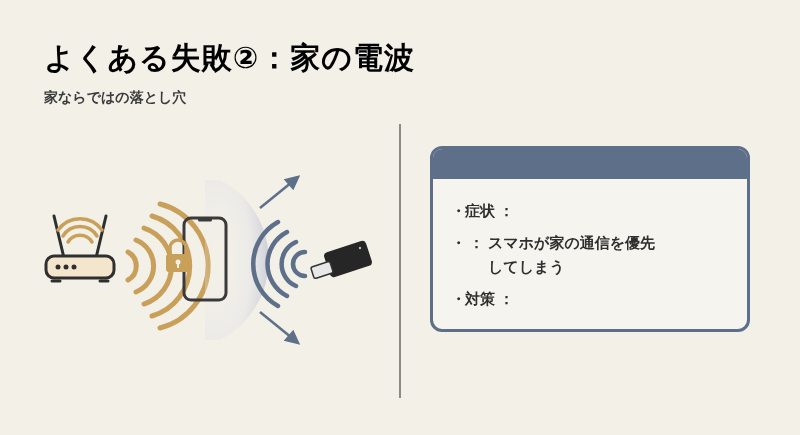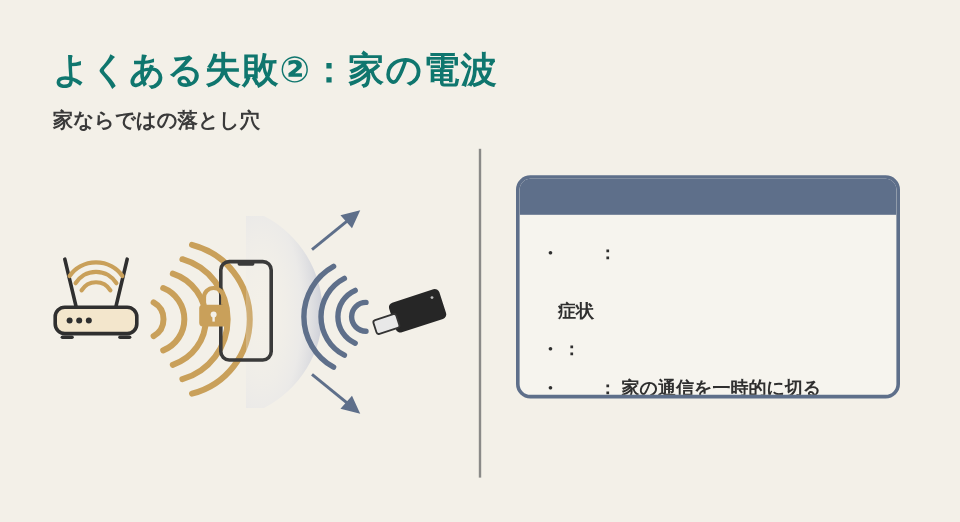--- a/index.html
+++ b/index.html
@@ -6,25 +6,25 @@
     body {
       width: 800px; height: 435px; overflow: hidden;
       background: #f3f0e8;
       font-family: "DejaVu Sans", sans-serif;
       color: #2f2f2f;
       position: relative;
     }
     .title {
       position: absolute; left: 44px; top: 38px;
       font-size: 30px; font-weight: bold; letter-spacing: 1px;
-      color: #0f766e; margin: 0;
+      color: #000000; margin: 0;
     }
     .subtitle {
       position: absolute; left: 44px; top: 89px;
-      font-size: 17px; font-weight: bold; color: #3a3a3a; margin: 0;
+      font-size: 14px; font-weight: bold; color: #3a3a3a; margin: 0;
     }
     .divider {
       position: absolute; left: 399px; top: 124px;
       width: 2px; height: 274px; background: #8a8a88;
     }
     .illustration {
       position: absolute; left: 30px; top: 160px; width: 350px; height: 200px;
     }
     .card {
       position: absolute; left: 430px; top: 146px;
@@ -37,21 +37,21 @@
       height: 30px; background: #5e6f8a;
     }
     .card-list {
       list-style: none; margin: 0; padding: 20px 0 0 18px;
     }
     .card-item {
       display: flex; font-size: 15px; font-weight: bold; color: #2f2f2f;
       line-height: 24px; margin-bottom: 8px;
     }
     .bullet { width: 14px; flex: none; }
-    .item-label { flex: none; margin-top: 48px; }
+    .item-label { flex: none; }
     .colon { flex: none; margin: 0 4px; }
     .item-text { flex: 1; white-space: pre-line; }
   </style>
 </head>
 <body>
 
 <h1 class="title">よくある失敗②：家の電波</h1>
 <p class="subtitle">家ならではの落とし穴</p>
 
 <div class="illustration">
@@ -131,21 +131,22 @@
   <div class="card-header"></div>
   <ul class="card-list">
     <li class="card-item">
       <span class="bullet">・</span>
       <span class="item-label">症状</span>
       <span class="colon">：</span>
     </li>
     <li class="card-item">
       <span class="bullet">・</span>
       <span class="colon">：</span>
+      <span class="item-text">スマホが家の通信を優先
+してしまう</span>
     </li>
     <li class="card-item">
       <span class="bullet">・</span>
       <span class="item-label">対策</span>
       <span class="colon">：</span>
-      <span class="item-text">家の通信を一時的に切る</span>
     </li>
   </ul>
 </div>
 
 </body></html>

